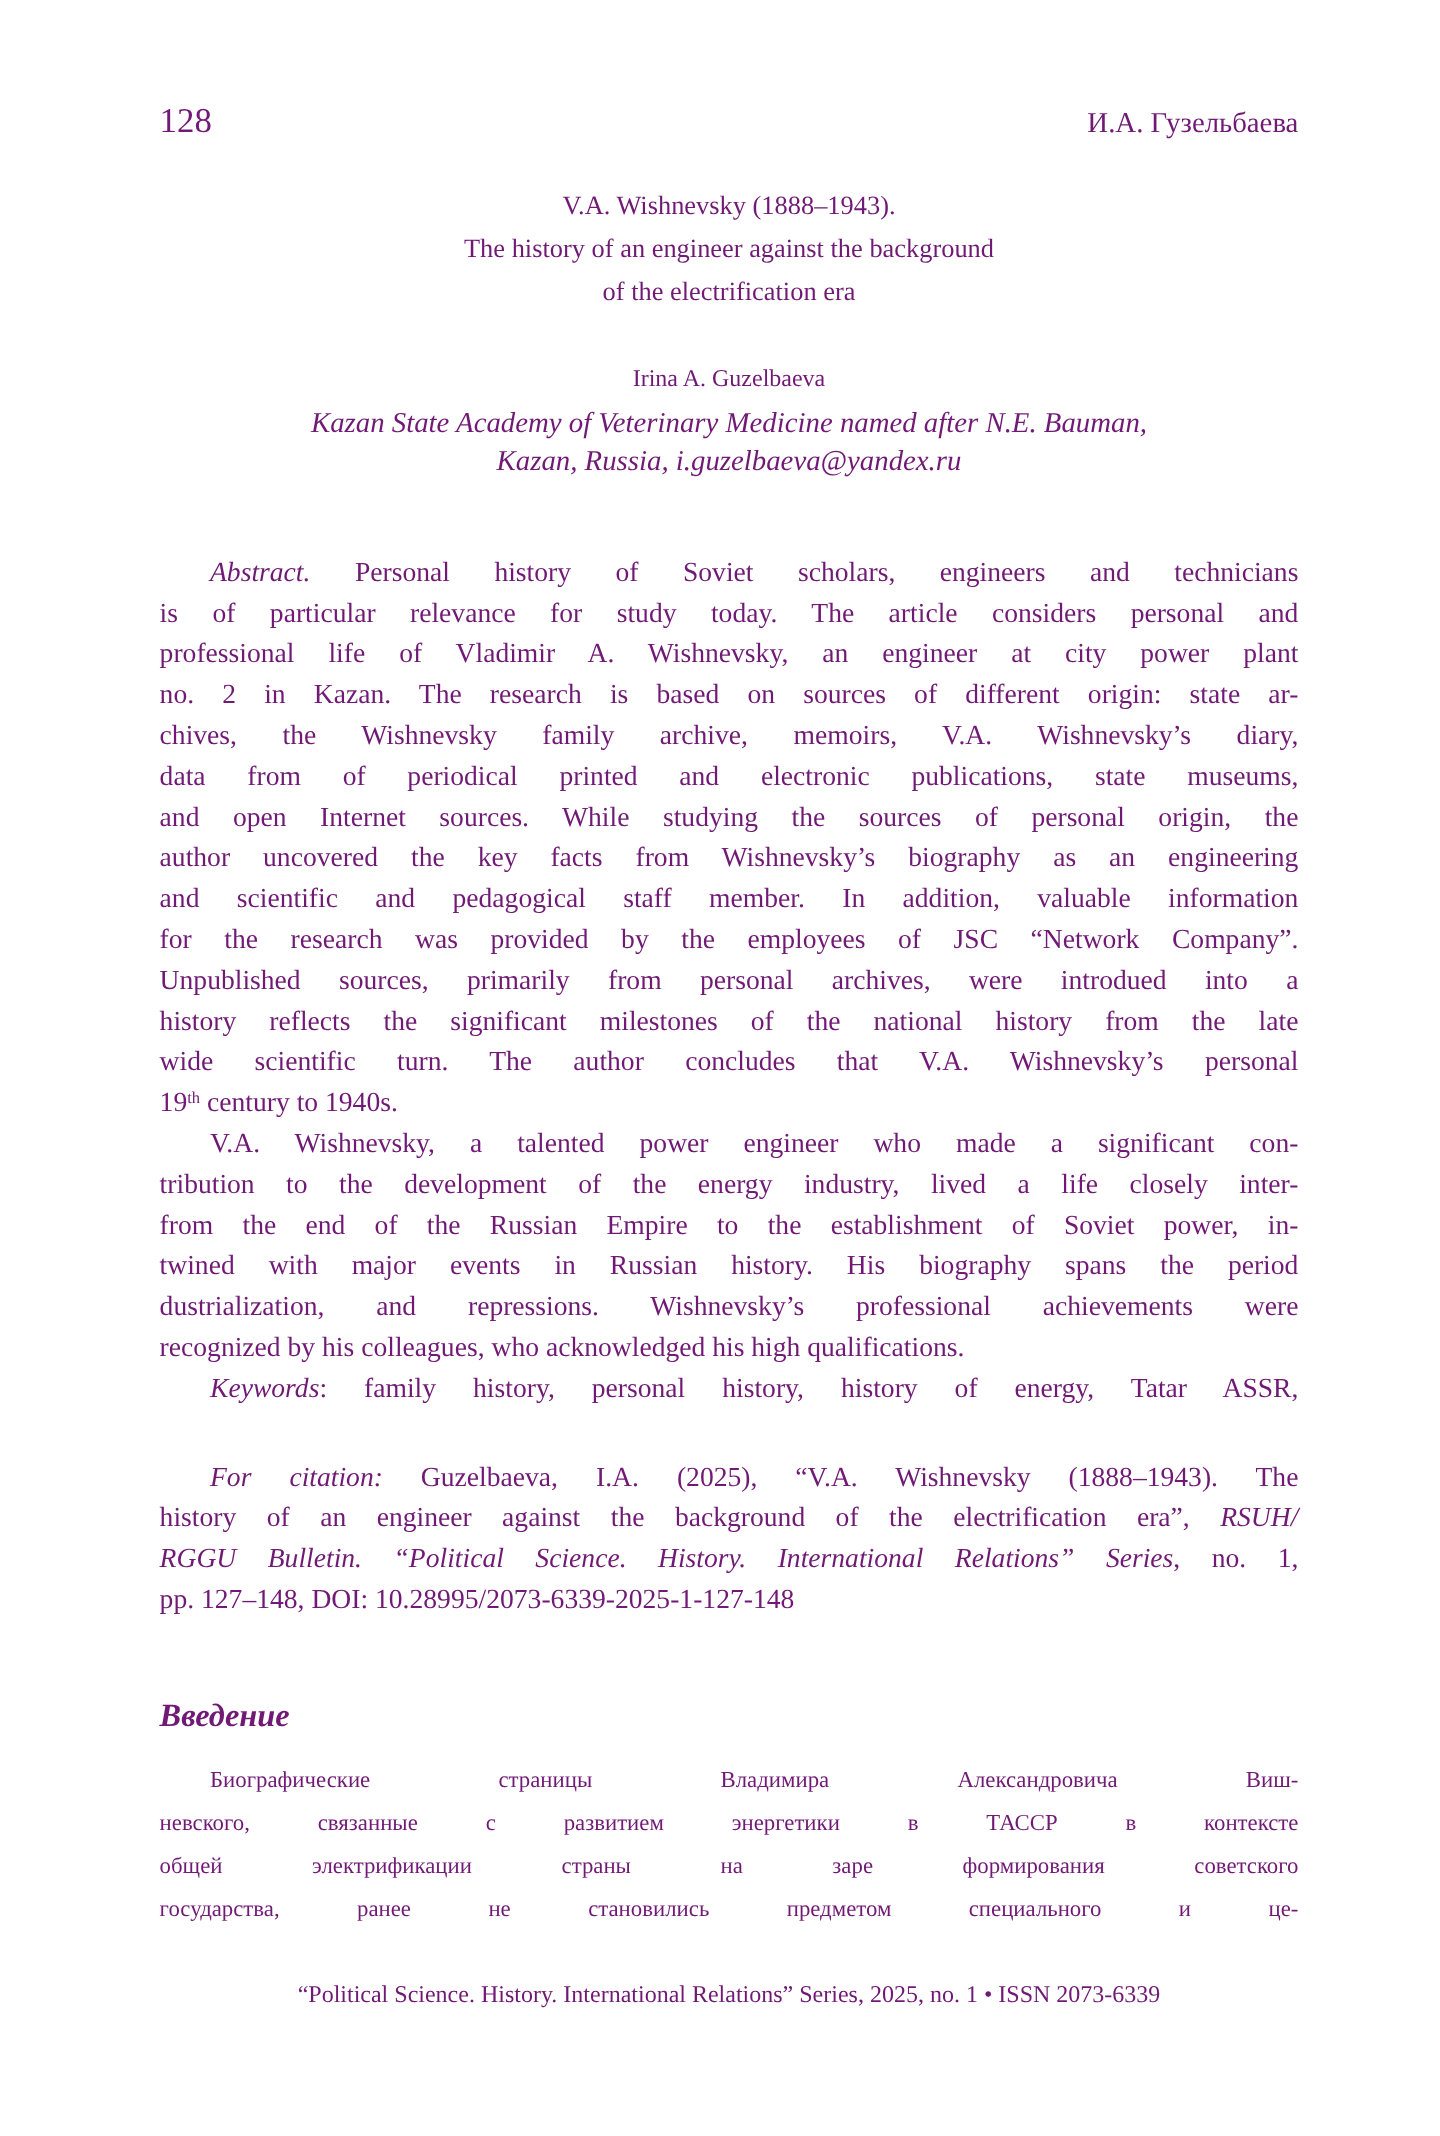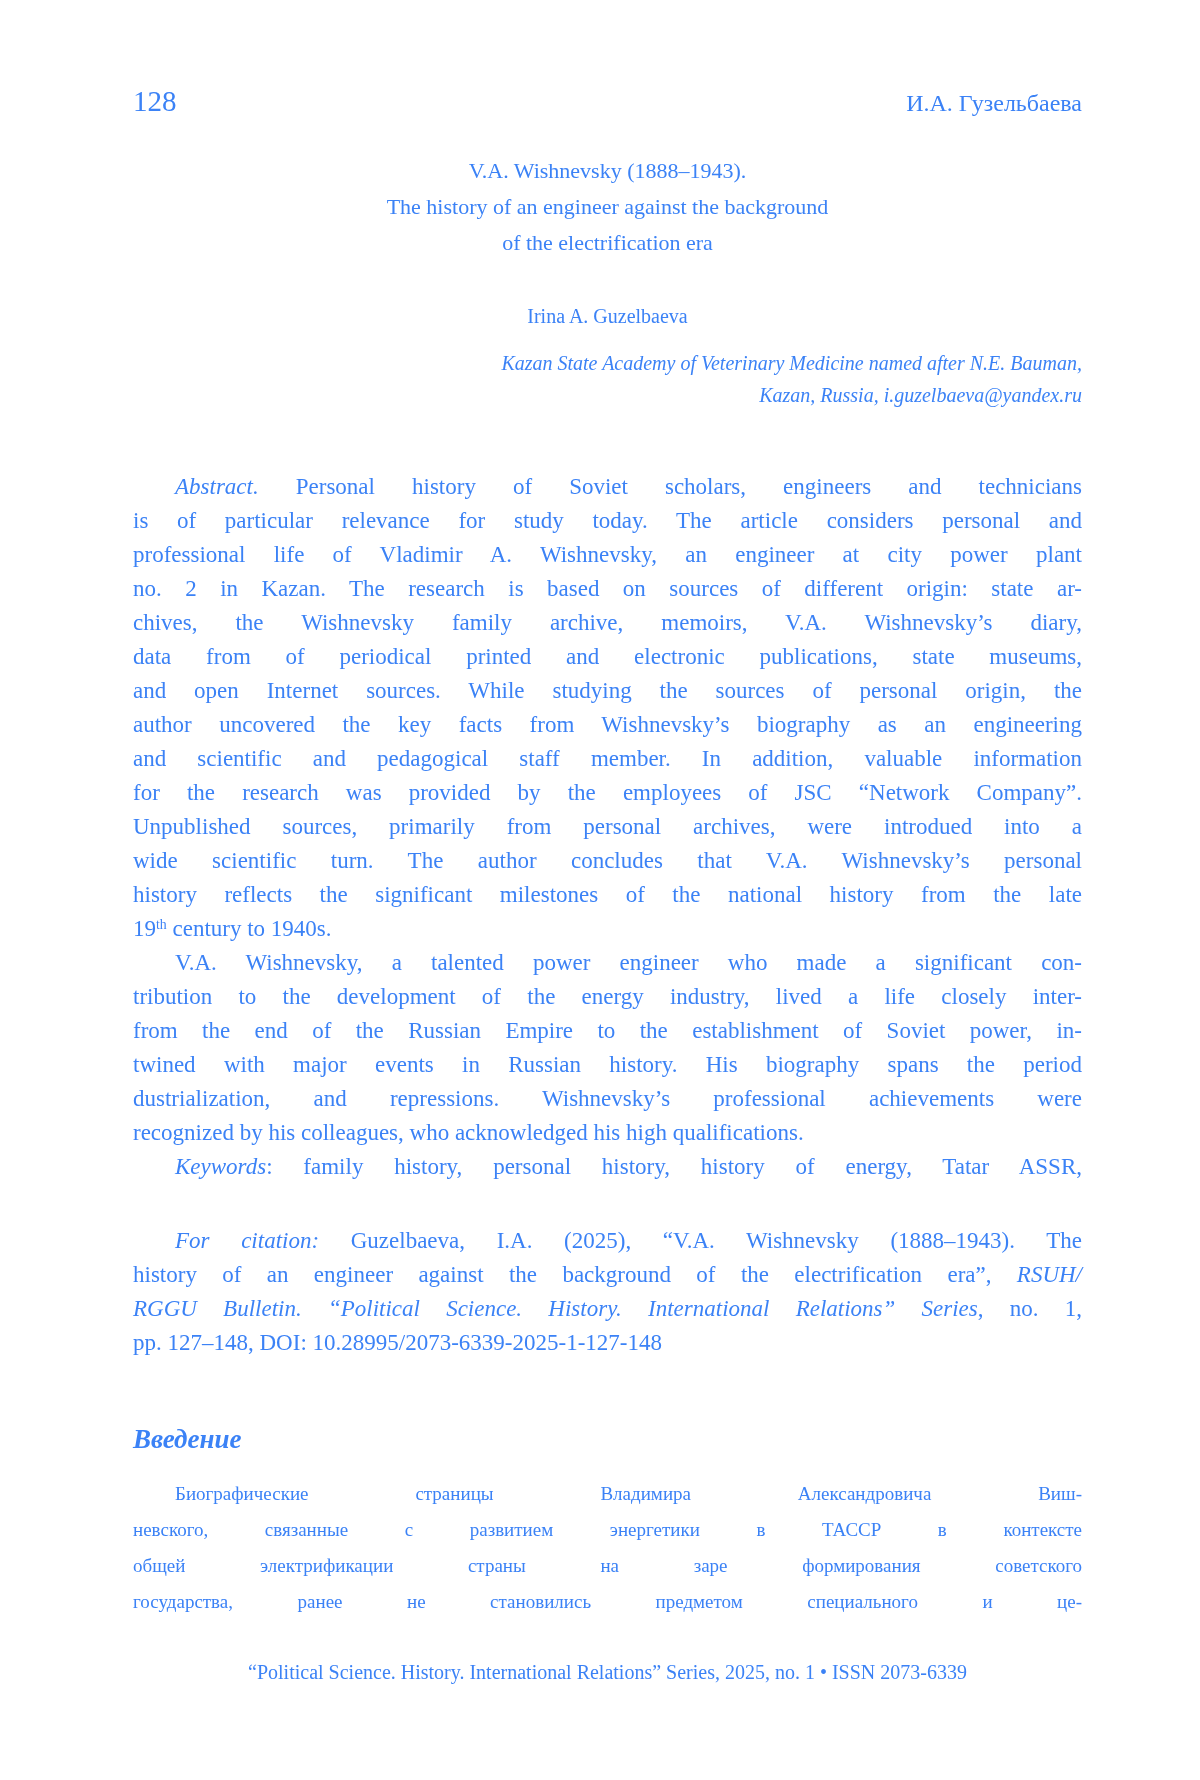--- a/index.html
+++ b/index.html
@@ -1,34 +1,34 @@
 <!DOCTYPE html>
 <html><head>
 <meta charset="utf-8">
 <style>
   html,body { margin:0; padding:0; background:#ffffff; }
   .page {
     position:relative;
     width:1148px; height:1780px;
     background:#ffffff;
-    color:#3b82f6;
+    color:#701a75;
     font-family:"Liberation Serif","DejaVu Serif",serif;
     overflow:hidden;
   }
   .content { margin-left:133px; width:949px; padding-top:86px; }
 
   .page-head { display:flex; justify-content:space-between; align-items:baseline; height:30px; }
   .pagenum { font-size:29px; line-height:30px; }
   .runhead { font-size:24px; line-height:30px; }
 
   .title { margin:37px 0 0 0; font-weight:normal; font-size:22px; line-height:36px; text-align:center; }
   .title-line { text-align:center; }
 
   .author { margin-top:40px; font-size:20px; line-height:30px; text-align:center; }
-  .affil { margin-top:16px; font-size:20px; line-height:32px; font-style:italic; text-align:right; }
+  .affil { margin-top:6px; font-size:24px; line-height:32px; font-style:italic; text-align:center; }
 
   .para { font-size:23px; line-height:34px; }
   .jline { text-align:justify; text-align-last:justify; }
   .jline.jlast { text-align-last:left; }
   .jline.jfirst { text-indent:42px; }
 
   .abstract-block { margin-top:59px; }
   .citation-block { margin-top:40px; }
 
   .section-heading { margin:62px 0 0 0; font-weight:bold; font-style:italic; font-size:27px; line-height:34px; }
@@ -69,22 +69,22 @@
         <div class="jline">is of particular relevance for study today. The article considers personal and</div>
         <div class="jline">professional life of Vladimir A. Wishnevsky, an engineer at city power plant</div>
         <div class="jline">no. 2 in Kazan. The research is based on sources of different origin: state ar-</div>
         <div class="jline">chives, the Wishnevsky family archive, memoirs, V.A. Wishnevsky’s diary,</div>
         <div class="jline">data from of periodical printed and electronic publications, state museums,</div>
         <div class="jline">and open Internet sources. While studying the sources of personal origin, the</div>
         <div class="jline">author uncovered the key facts from Wishnevsky’s biography as an engineering</div>
         <div class="jline">and scientific and pedagogical staff member. In addition, valuable information</div>
         <div class="jline">for the research was provided by the employees of JSC “Network Company”.</div>
         <div class="jline">Unpublished sources, primarily from personal archives, were introdued into a</div>
+        <div class="jline">history reflects the significant milestones of the national history from the late</div>
         <div class="jline">wide scientific turn. The author concludes that V.A. Wishnevsky’s personal</div>
-        <div class="jline">history reflects the significant milestones of the national history from the late</div>
         <div class="jline jlast"><span>19</span><sup>th</sup><span> century to 1940s.</span></div>
       </div>
 
     <div class="para indent-first">
         <div class="jline jfirst">V.A. Wishnevsky, a talented power engineer who made a significant con-</div>
         <div class="jline">tribution to the development of the energy industry, lived a life closely inter-</div>
         <div class="jline">from the end of the Russian Empire to the establishment of Soviet power, in-</div>
         <div class="jline">twined with major events in Russian history. His biography spans the period</div>
         <div class="jline">dustrialization, and repressions. Wishnevsky’s professional achievements were</div>
         <div class="jline jlast">recognized by his colleagues, who acknowledged his high qualifications.</div>

